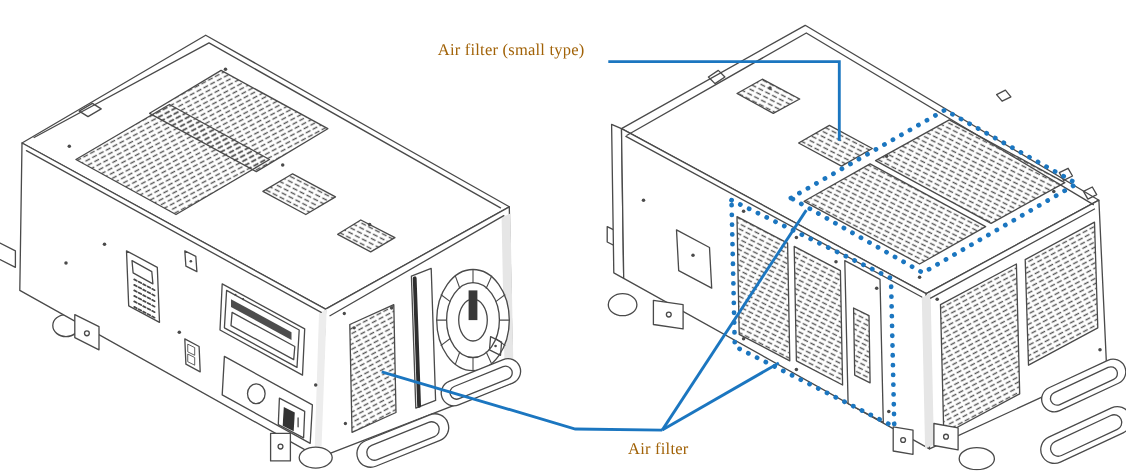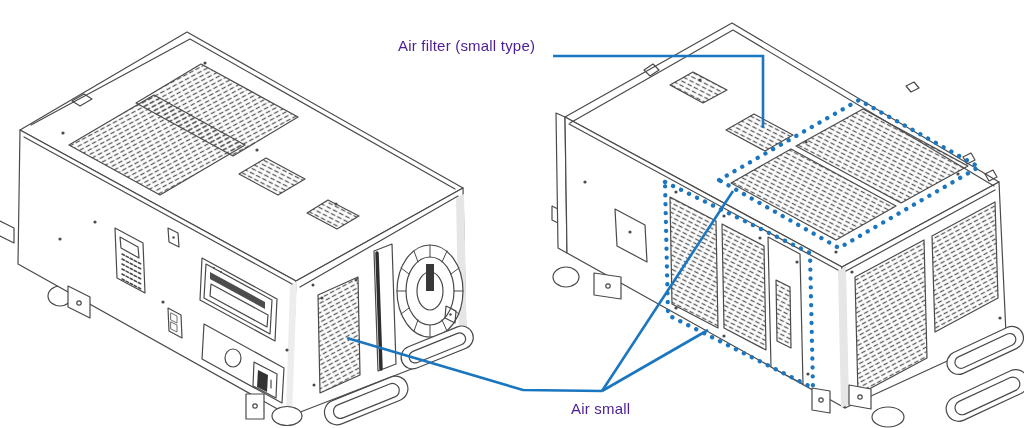--- a/index.html
+++ b/index.html
@@ -1,20 +1,20 @@
 <!DOCTYPE html>
 <html><head>
 <meta charset="utf-8">
 <style>
   html,body{margin:0;padding:0;background:#ffffff;}
   .stage{position:relative;width:1024px;height:428px;background:#ffffff;overflow:hidden;
          font-family:"Liberation Sans", sans-serif;}
   .stage svg{position:absolute;left:0;top:0;}
-  .callout-label{position:absolute;color:#4c1d95;font-size:15px;line-height:18px;
-                 white-space:nowrap;letter-spacing:0.2px;}
+  .callout-label{position:absolute;color:#a16207;font-size:15px;line-height:18px;
+                 white-space:nowrap;letter-spacing:0.2px;font-family:Liberation Serif, serif;}
   .label-small-filter{left:398px;top:37px;}
   .label-air-filter{left:571px;top:400px;}
 </style>
 </head>
 <body>
 
 <div class="stage">
 
 <svg width="1024" height="428" viewBox="0 0 1024 428">
   <defs>
@@ -244,15 +244,15 @@
     <polyline points="347,338 523,390 602,391"></polyline>
     <line x1="602" y1="391" x2="733" y2="191"></line>
     <line x1="602" y1="391" x2="708" y2="330"></line>
   </g>
 
   </g>
 </svg>
 
 <div class="callout-label label-small-filter">Air filter (small type)</div>
 
-<div class="callout-label label-air-filter">Air small</div>
+<div class="callout-label label-air-filter">Air filter</div>
 
 </div>
 
 </body></html>

